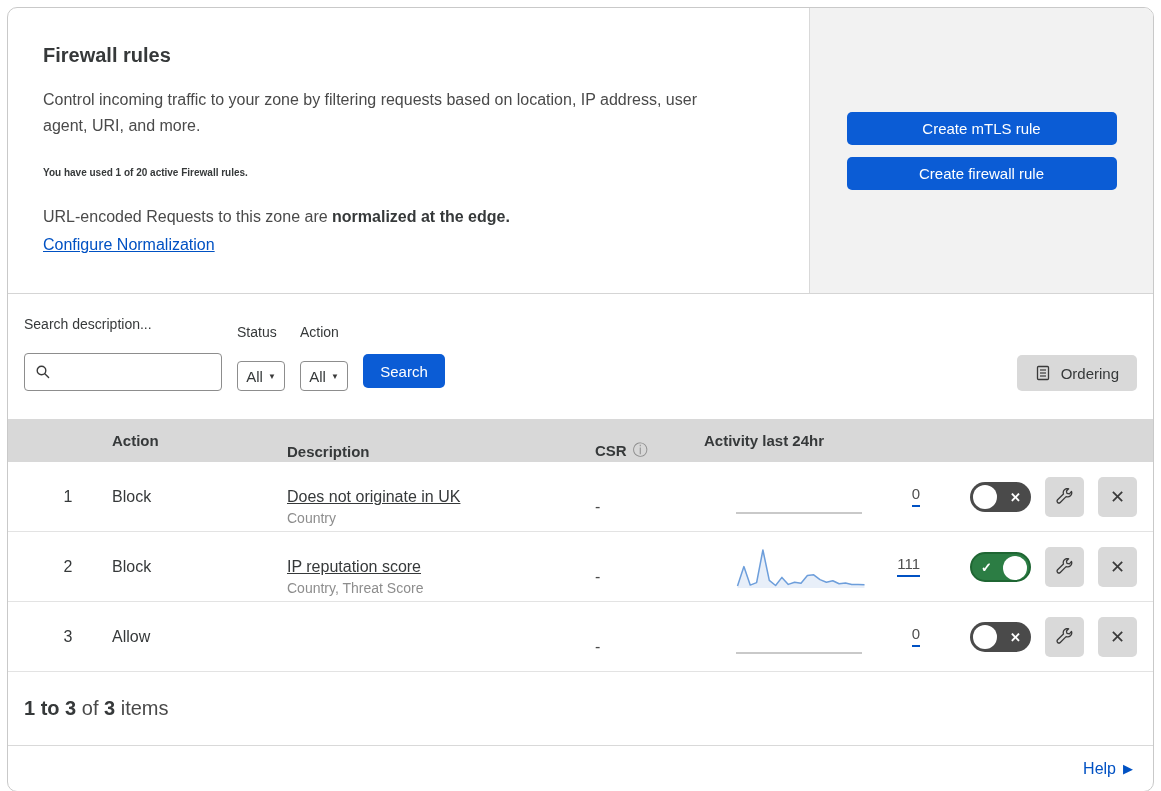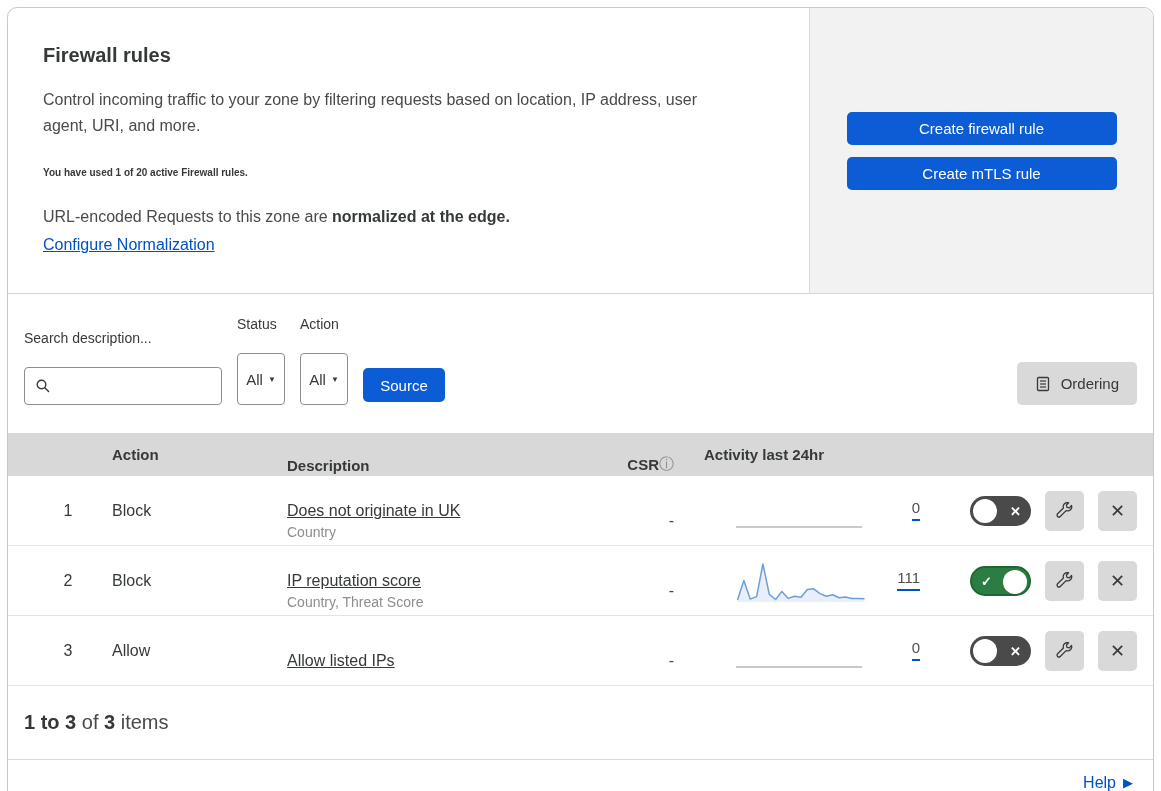--- a/index.html
+++ b/index.html
@@ -55,40 +55,40 @@
 
   
   .filterbar{display:flex;align-items:flex-end;padding:22px 16px 28px 16px;gap:15px;}
   .fgroup label{display:block;font-size:14px;color:var(--text-dark);margin-bottom:21px;}
   .search-box{
     width:198px;height:38px;border:1px solid #8d8d8d;border-radius:4px;
     display:flex;align-items:center;padding-left:10px;background:#fff;
   }
   .search-box input{border:none;outline:none;flex:1;height:100%;font-family:inherit;font-size:15px;background:transparent;min-width:0;}
   .dropdown{
-    width:48px;height:52px;border:1px solid #8d8d8d;border-radius:4px;background:#fff;
+    width:48px;height:30px;border:1px solid #8d8d8d;border-radius:4px;background:#fff;
     display:flex;align-items:center;justify-content:center;gap:5px;font-size:15px;color:var(--text-dark);cursor:pointer;
   }
   .caret{font-size:8px;color:#3a3a3a;}
   .btn-search{width:82px;height:34px;margin-bottom:3px;border-radius:5px;}
   .btn-ordering{
-    margin-left:auto;height:43px;background:var(--btn-gray);border:none;border-radius:5px;
+    margin-left:auto;height:36px;background:var(--btn-gray);border:none;border-radius:5px;
     padding:0 18px;display:flex;align-items:center;gap:10px;font-family:inherit;
     font-size:15px;color:var(--text-dark);cursor:pointer;
   }
 
   
   .thead{
     display:flex;align-items:center;height:43px;background:var(--band-gray);
     padding:0 16px;font-weight:600;color:var(--text-dark);font-size:15px;
   }
   .col-num{width:88px;text-align:center;}
   .col-action{width:175px;}
   .col-desc{flex:1;margin-top:21px;}
-  .col-csr{width:85px;text-align:right;padding-right:6px;display:flex;justify-content:flex-end;align-items:center;margin-top:20px;}
+  .col-csr{width:85px;text-align:right;padding-right:6px;display:flex;justify-content:flex-start;align-items:center;gap:6px;margin-top:20px;}
   .col-activity{width:240px;padding-left:24px;}
   .col-controls{width:217px;}
   .info-icon{font-weight:400;color:#8d8d8d;font-size:15px;}
 
   .trow{display:flex;align-items:center;height:70px;border-bottom:1px solid var(--row-border);padding:0 16px;background:#fff;}
   .trow .col-num{color:var(--text-dark);font-size:16px;}
   .trow .col-action{color:var(--text-dark);font-size:16px;}
   .desc-title{font-size:16px;color:var(--text-dark);text-decoration:underline;}
   .desc-fields{font-size:14px;color:var(--text-muted);margin-top:4px;}
   .trow .col-csr{color:var(--text-body);font-size:16px;}
@@ -139,22 +139,22 @@
       <h1 class="page-title">Firewall rules</h1>
       <p class="top-desc">Control incoming traffic to your zone by filtering requests based on location, IP address, user agent, URI, and more.</p>
       <p class="usage-line">You have used 1 of 20 active Firewall rules.</p>
       <p class="norm-line">
         <span>URL-encoded Requests to this zone are</span>
         <strong>normalized at the edge.</strong>
       </p>
       <a class="config-link">Configure Normalization</a>
     </div>
     <div class="top-right">
+      <button class="btn-primary panel-btn">Create mTLS rule</button>
       <button class="btn-primary panel-btn">Create firewall rule</button>
-      <button class="btn-primary panel-btn">Create mTLS rule</button>
     </div>
   </div>
 
   <div class="filterbar">
     <div class="fgroup">
       <label>Search description...</label>
       <div class="search-box">
         <svg width="16" height="16" viewBox="0 0 16 16">
           <circle cx="6.5" cy="6.5" r="4.3" fill="none" stroke="#3a3a3a" stroke-width="1.4"></circle>
           <line x1="9.8" y1="9.8" x2="13.6" y2="13.6" stroke="#3a3a3a" stroke-width="1.4" stroke-linecap="round"></line>
@@ -169,21 +169,21 @@
         <span class="caret">▼</span>
       </div>
     </div>
     <div class="fgroup">
       <label>Action</label>
       <div class="dropdown">
         <span>All</span>
         <span class="caret">▼</span>
       </div>
     </div>
-    <button class="btn-primary btn-search">Source</button>
+    <button class="btn-primary btn-search">Search</button>
     <button class="btn-ordering">
       <svg width="16" height="16" viewBox="0 0 16 16">
         <rect x="2.5" y="1.5" width="11" height="13" rx="1" fill="none" stroke="#3a3a3a" stroke-width="1.3"></rect>
         <line x1="5" y1="5" x2="11" y2="5" stroke="#3a3a3a" stroke-width="1.2"></line>
         <line x1="5" y1="8" x2="11" y2="8" stroke="#3a3a3a" stroke-width="1.2"></line>
         <line x1="5" y1="11" x2="11" y2="11" stroke="#3a3a3a" stroke-width="1.2"></line>
       </svg>
       <span>Ordering</span>
     </button>
   </div>
@@ -261,21 +261,20 @@
         <button class="icon-btn">
           <span class="x-glyph">✕</span>
         </button>
       </div>
     </div>
 
     <div class="trow">
       <div class="col-num">3</div>
       <div class="col-action">Allow</div>
       <div class="col-desc">
-        <div class="desc-title">Allow listed IPs</div>
       </div>
       <div class="col-csr">-</div>
       <div class="col-activity">
         <div class="spark flat"></div>
         <a class="count-link">0</a>
       </div>
       <div class="col-controls">
         <div class="toggle off">
 
           <span class="knob"></span>

